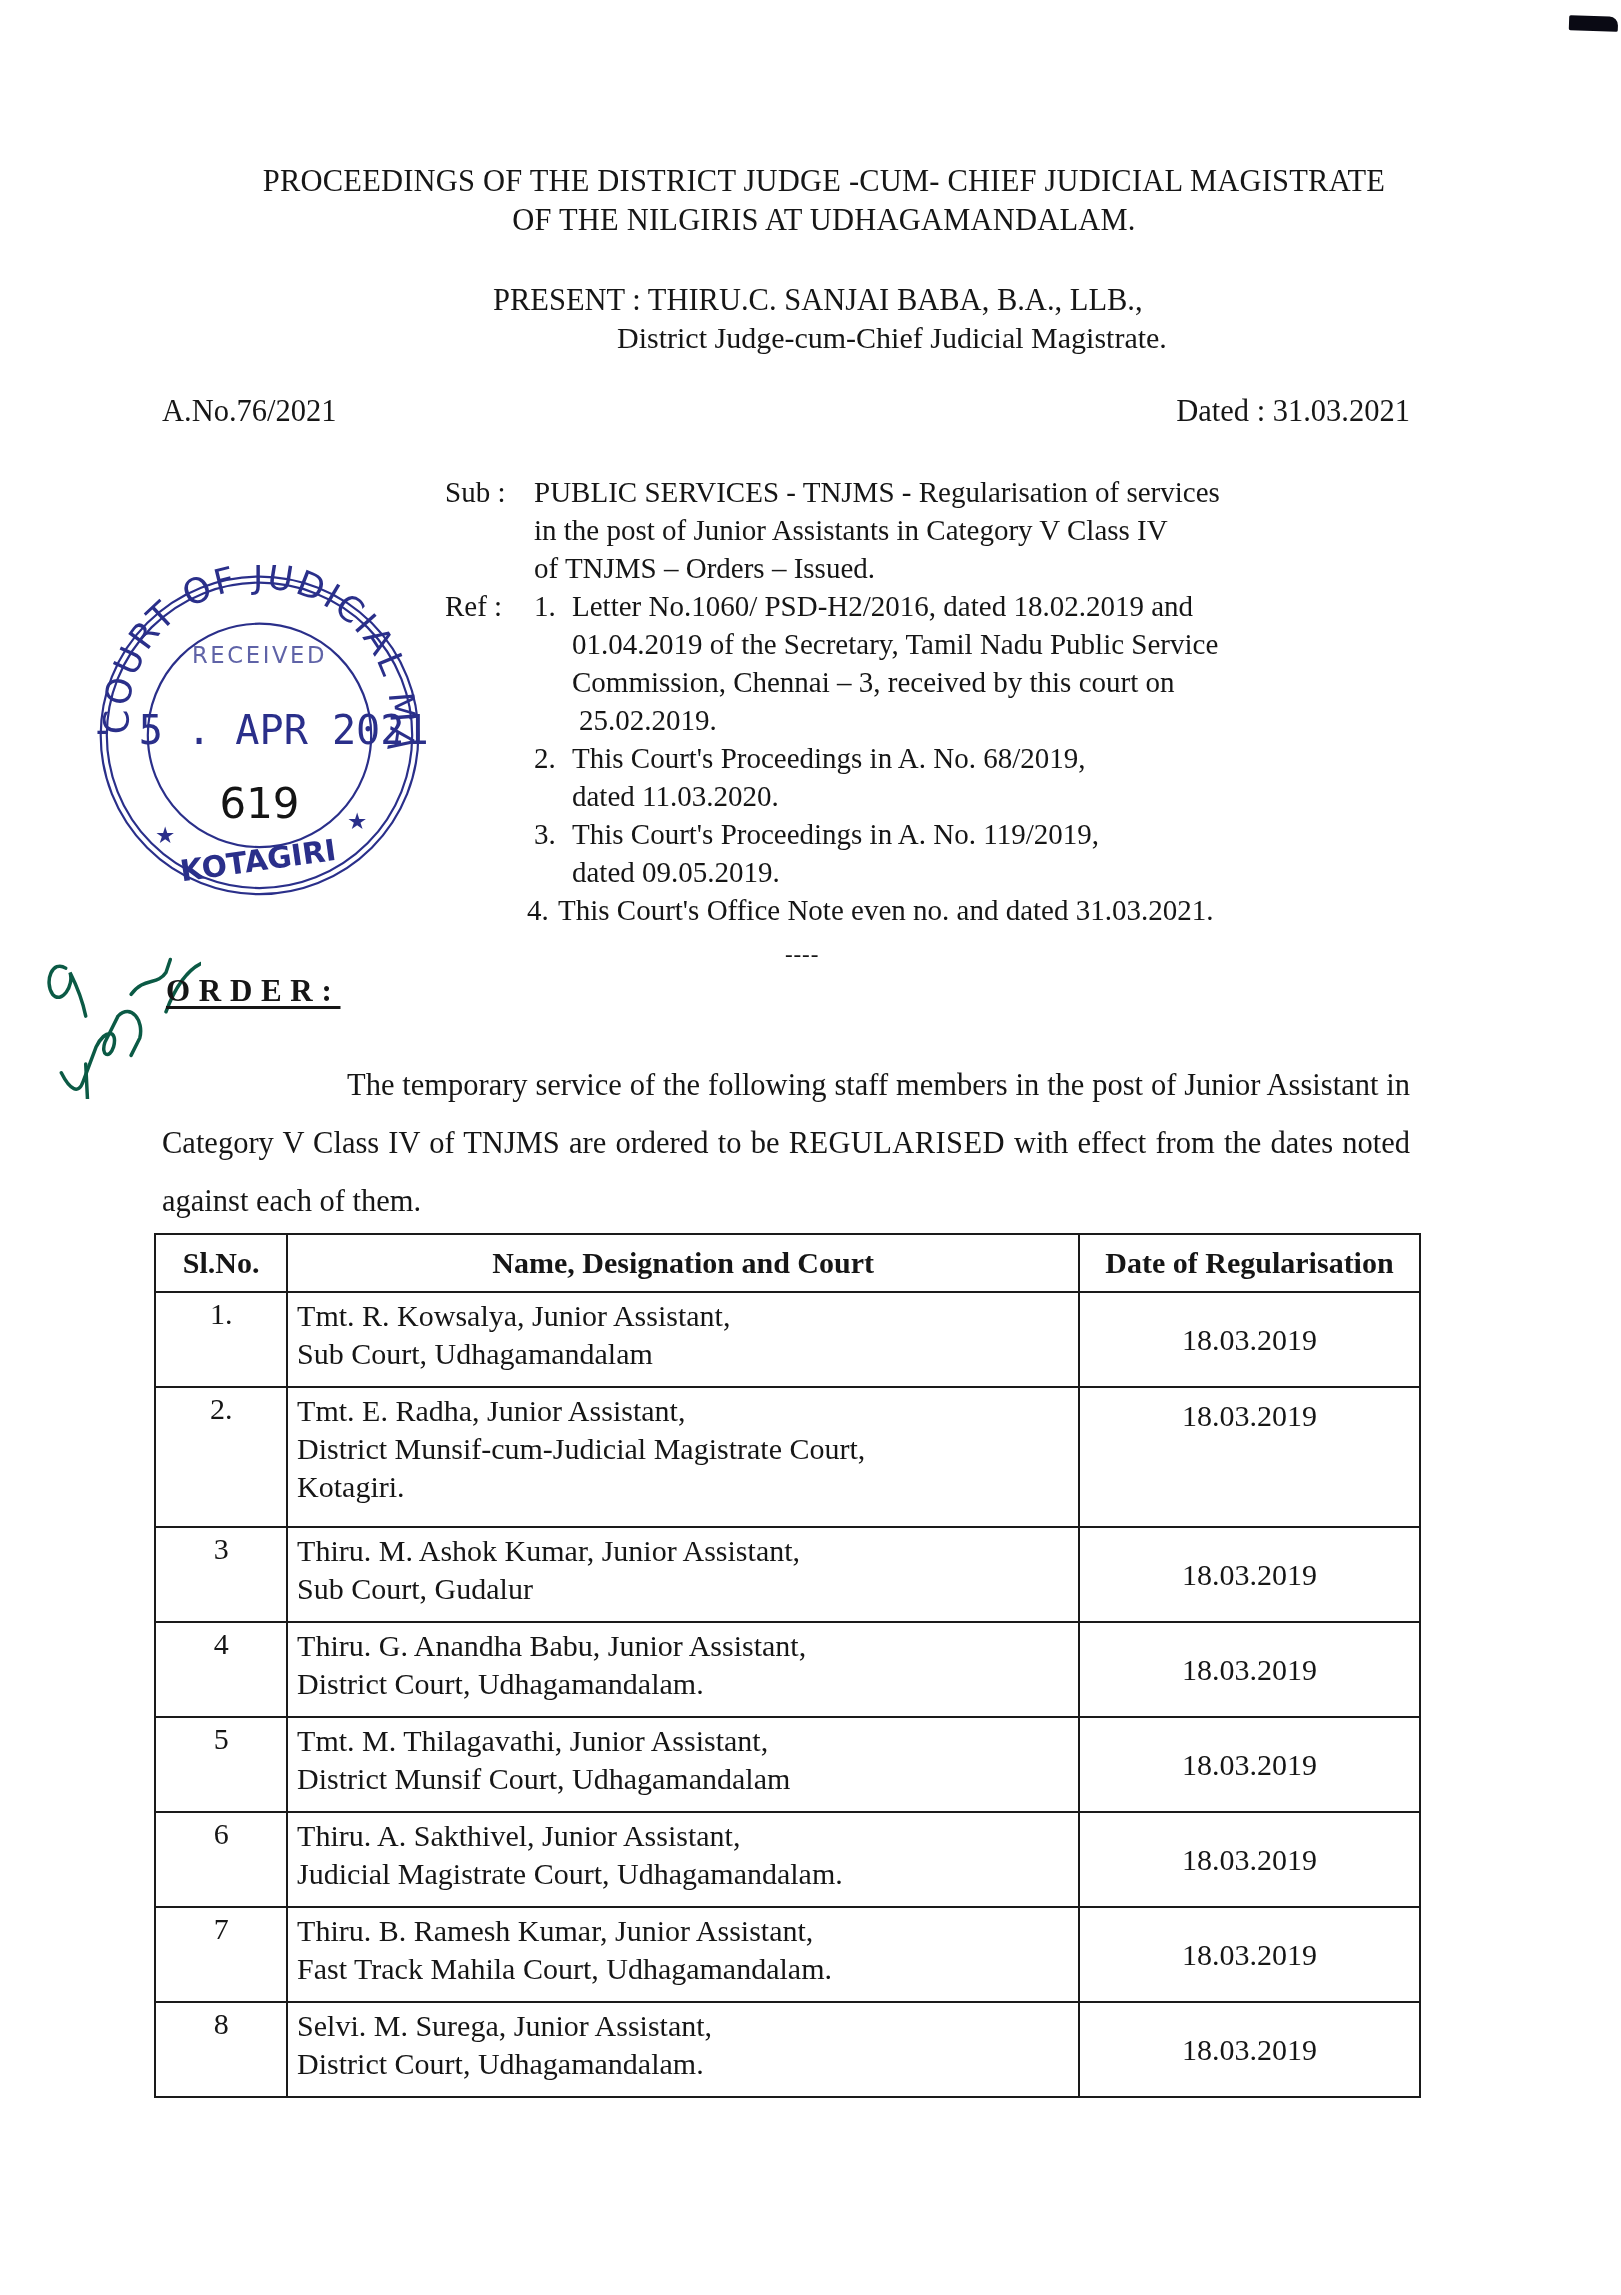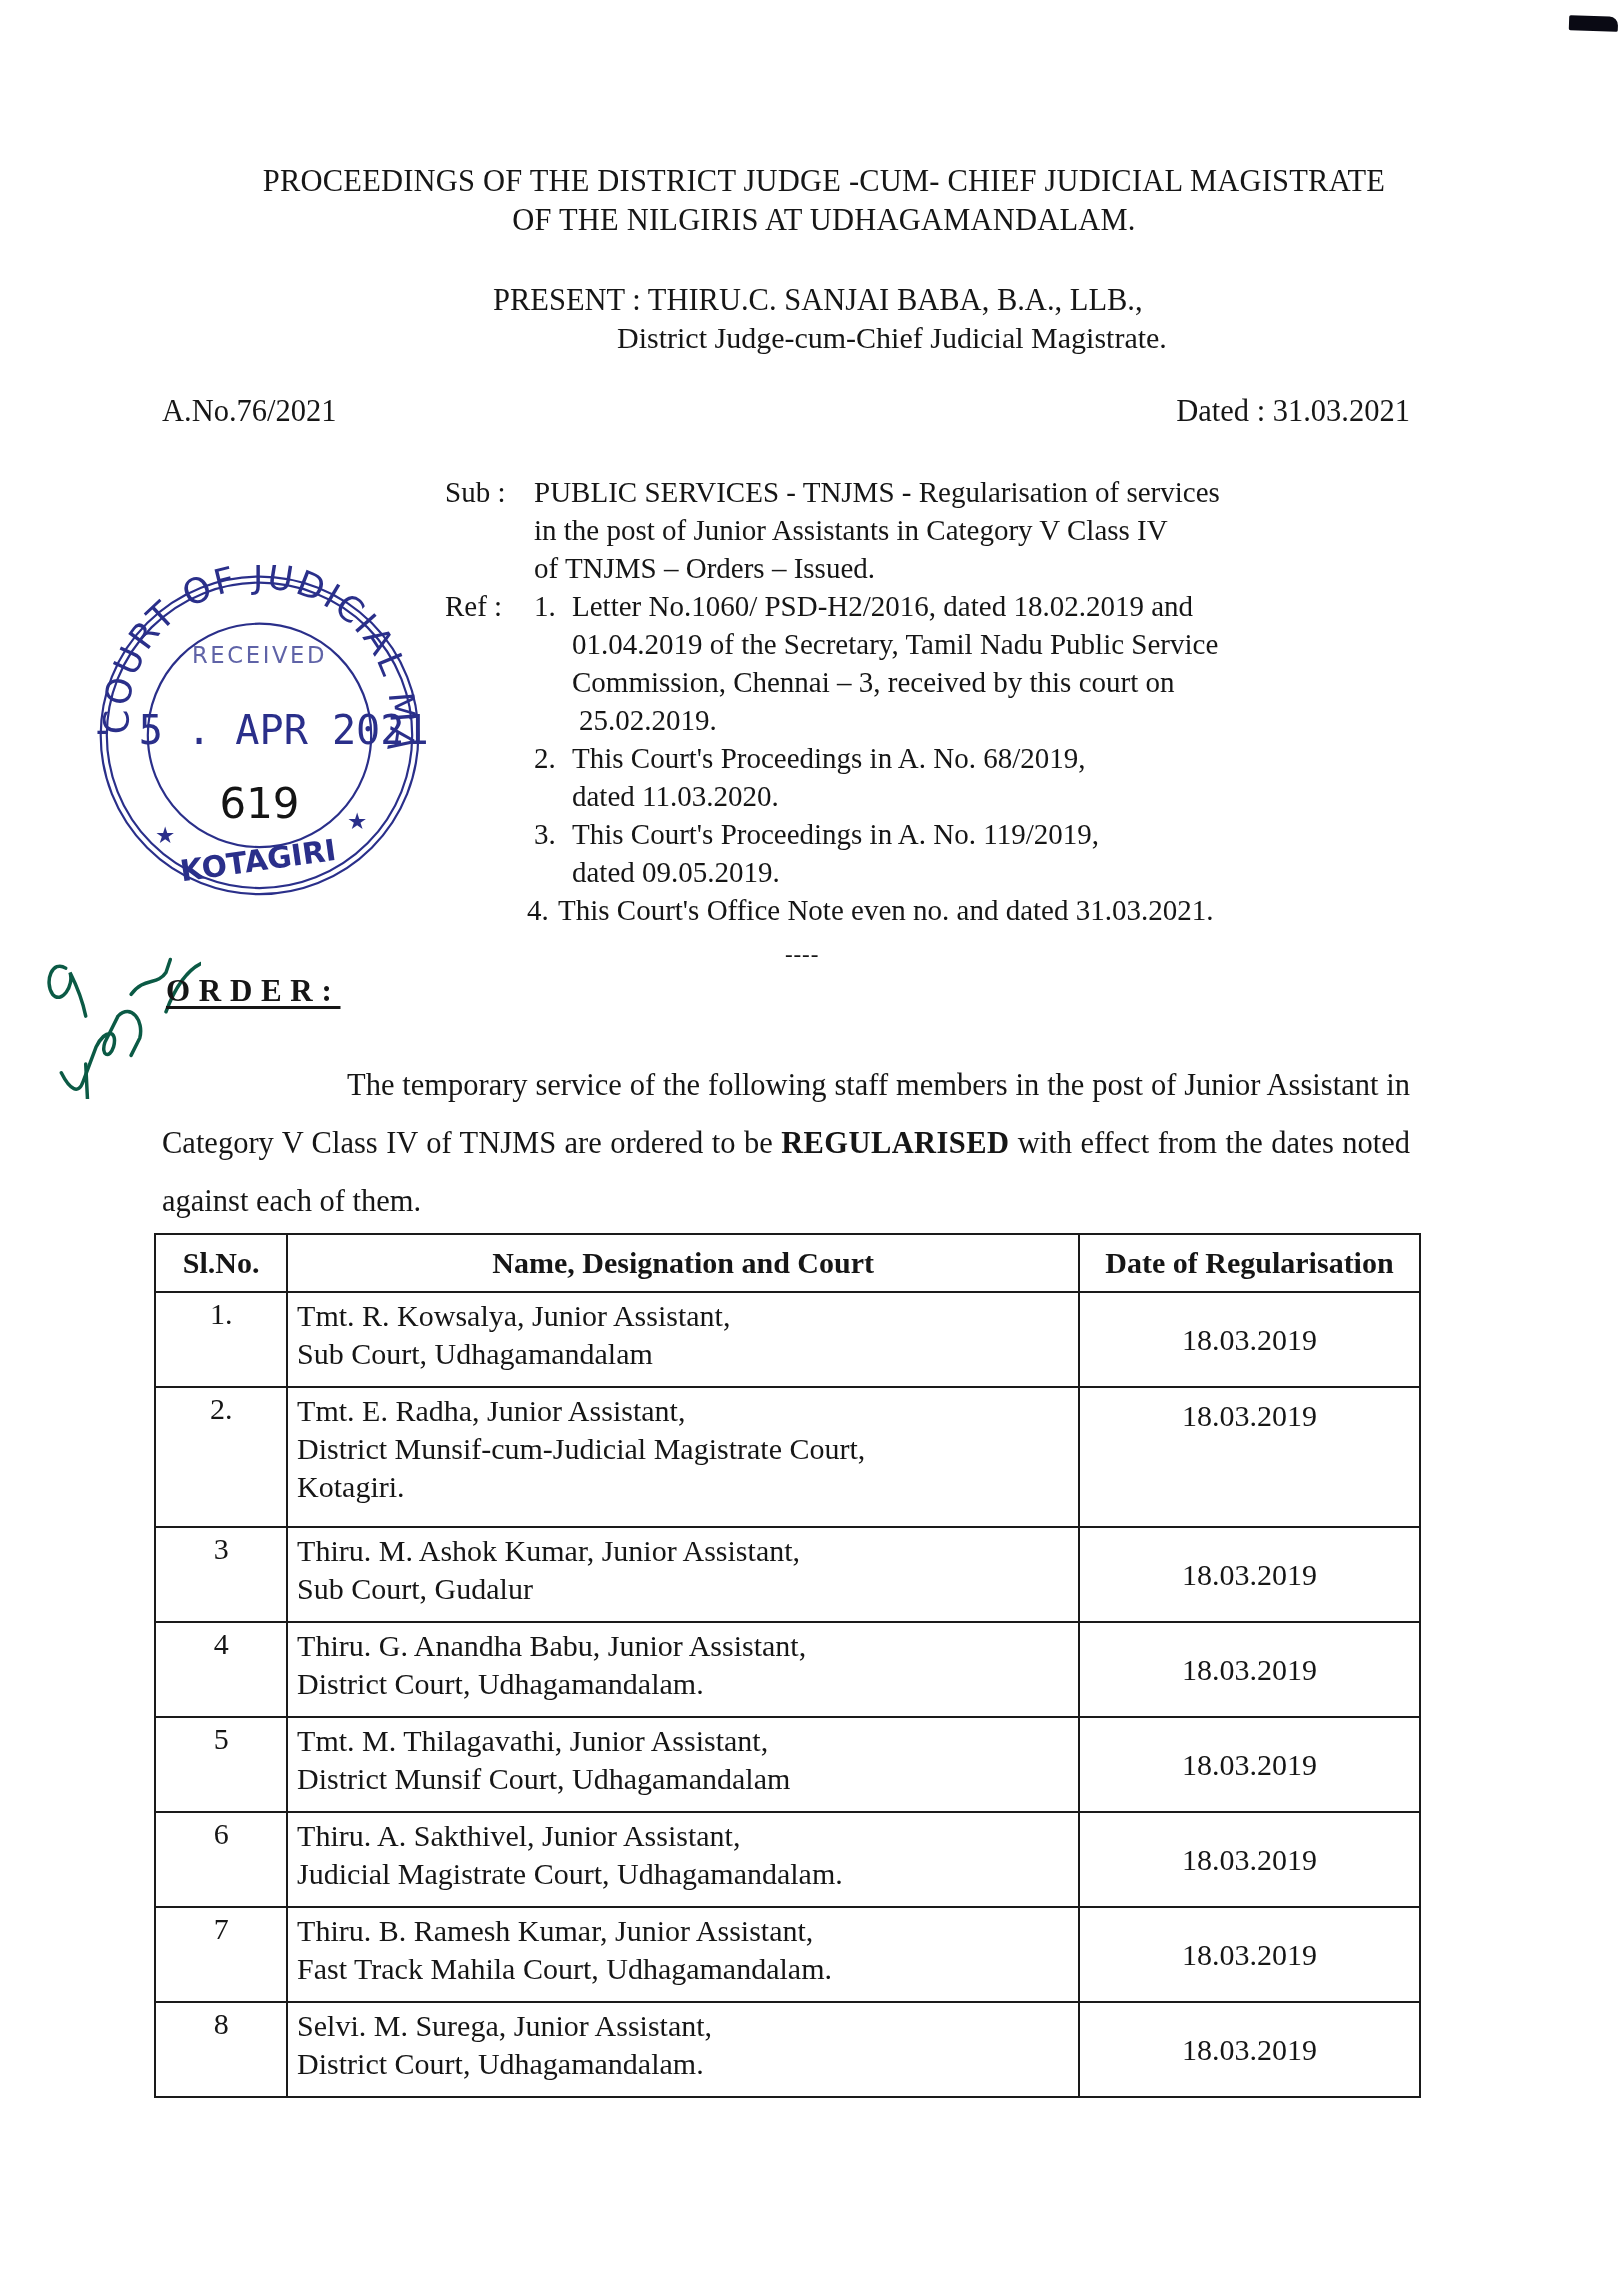--- a/index.html
+++ b/index.html
@@ -18,21 +18,21 @@
     .dated { right: 212px; top: 394px; font-size: 30.5px; }
     .subref { left: 445px; top: 473px; font-size: 29px; line-height: 38px; }
     .subref .row { display: flex; }
     .subref .lbl { width: 89px; flex: none; }
     .refitem { display: flex; }
     .refitem .num { width: 38px; flex: none; }
     .dashes { left: 785px; top: 942px; font-size: 23px; letter-spacing: 0.9px; }
     .order-head { left: 166px; top: 973px; font-size: 31px; font-weight: bold; letter-spacing: 8.7px; text-decoration: underline; text-underline-offset: 5.2px; }
     .para { left: 162px; top: 1056px; width: 1248px; font-size: 30.5px; line-height: 58px; text-align: justify; }
     .para .indent { display: inline-block; width: 185px; }
-    .para b { font-weight: bold; letter-spacing: 0.4px; margin-top: 24px; }
+    .para b { font-weight: normal; letter-spacing: 0.4px; margin-top: 24px; }
     table.reg { position: absolute; left: 154px; top: 1233px; width: 1267px; border-collapse: collapse; font-size: 30px; }
     table.reg th, table.reg td { border: 2.6px solid #1a1a1a; padding: 3.5px 8.7px; vertical-align: top; }
     table.reg th { font-weight: bold; height: 49px; vertical-align: middle; }
     table.reg th.c1 { width: 113px; } table.reg th.c3 { width: 332px; padding: 3.5px 3.5px; border-radius: 11px; }
     table.reg td.sl { text-align: center; }
     table.reg td.name { line-height: 38px; }
     table.reg td.date { text-align: center; vertical-align: middle; }
     table.reg td.date.top { vertical-align: top; padding-top: 10.5px; }
     table.reg tr.r1 td { height: 86px; } table.reg tr.r2 td { height: 124px; }
     table.reg tr.rn td { height: 86px; }

